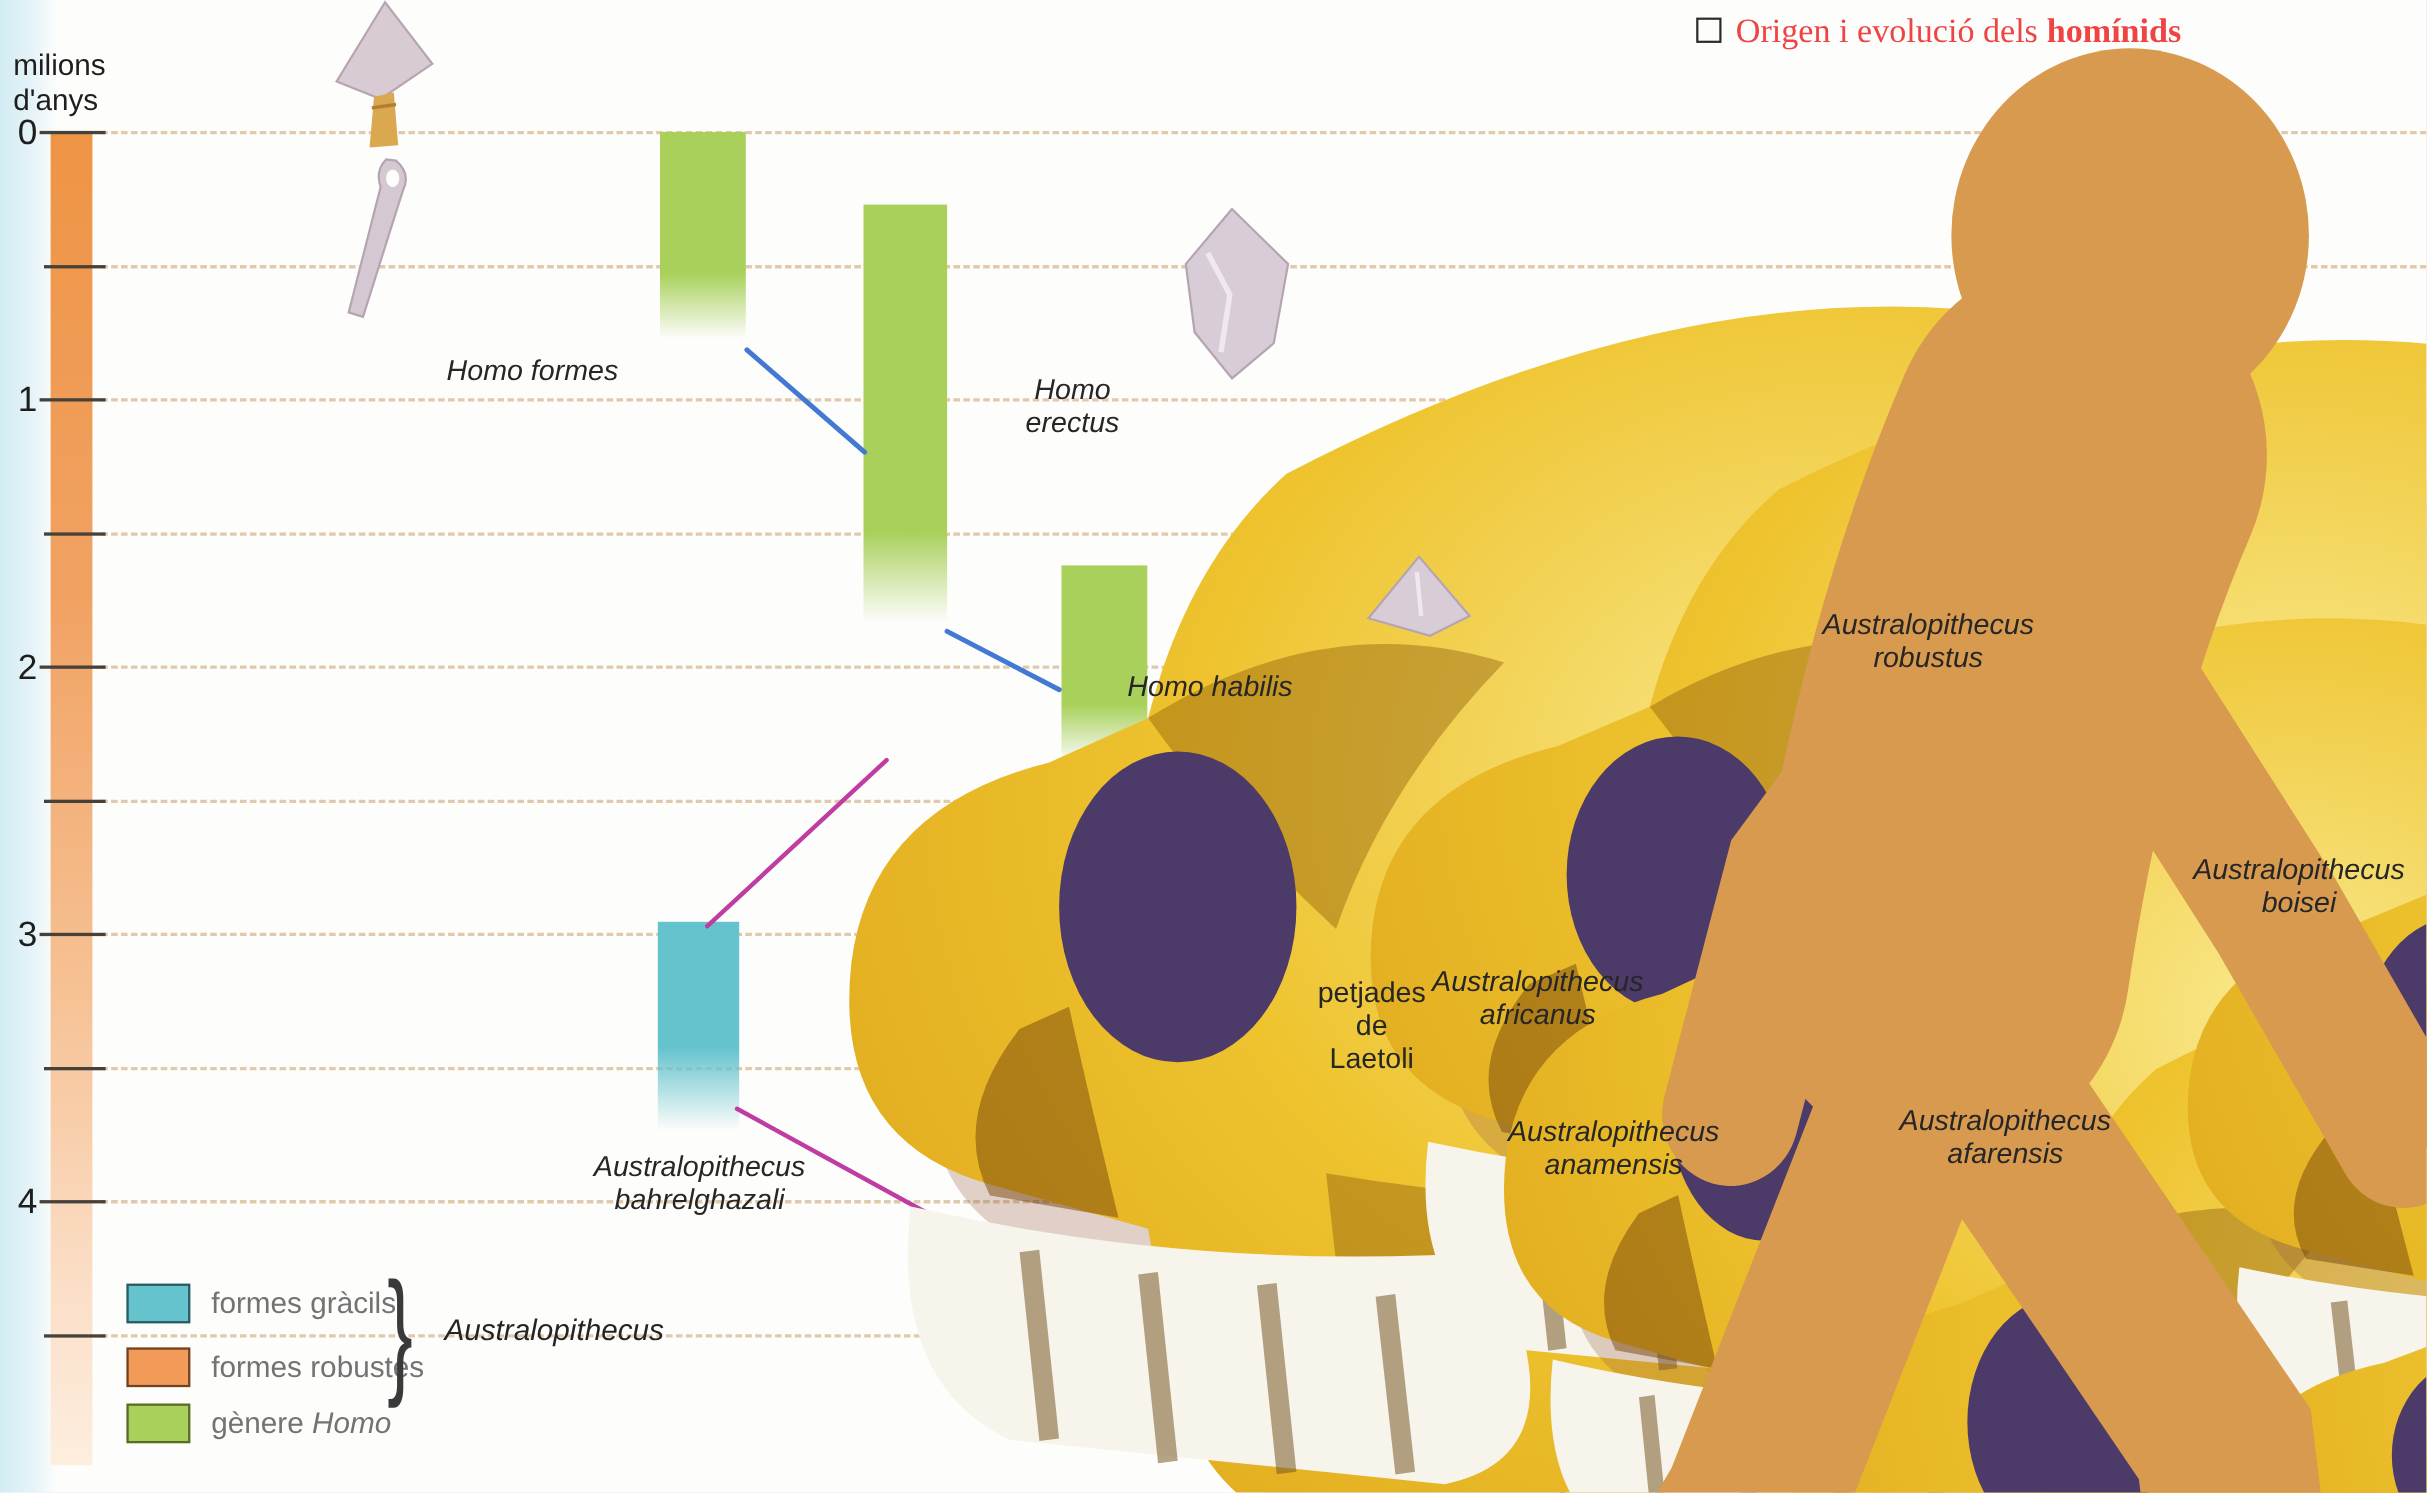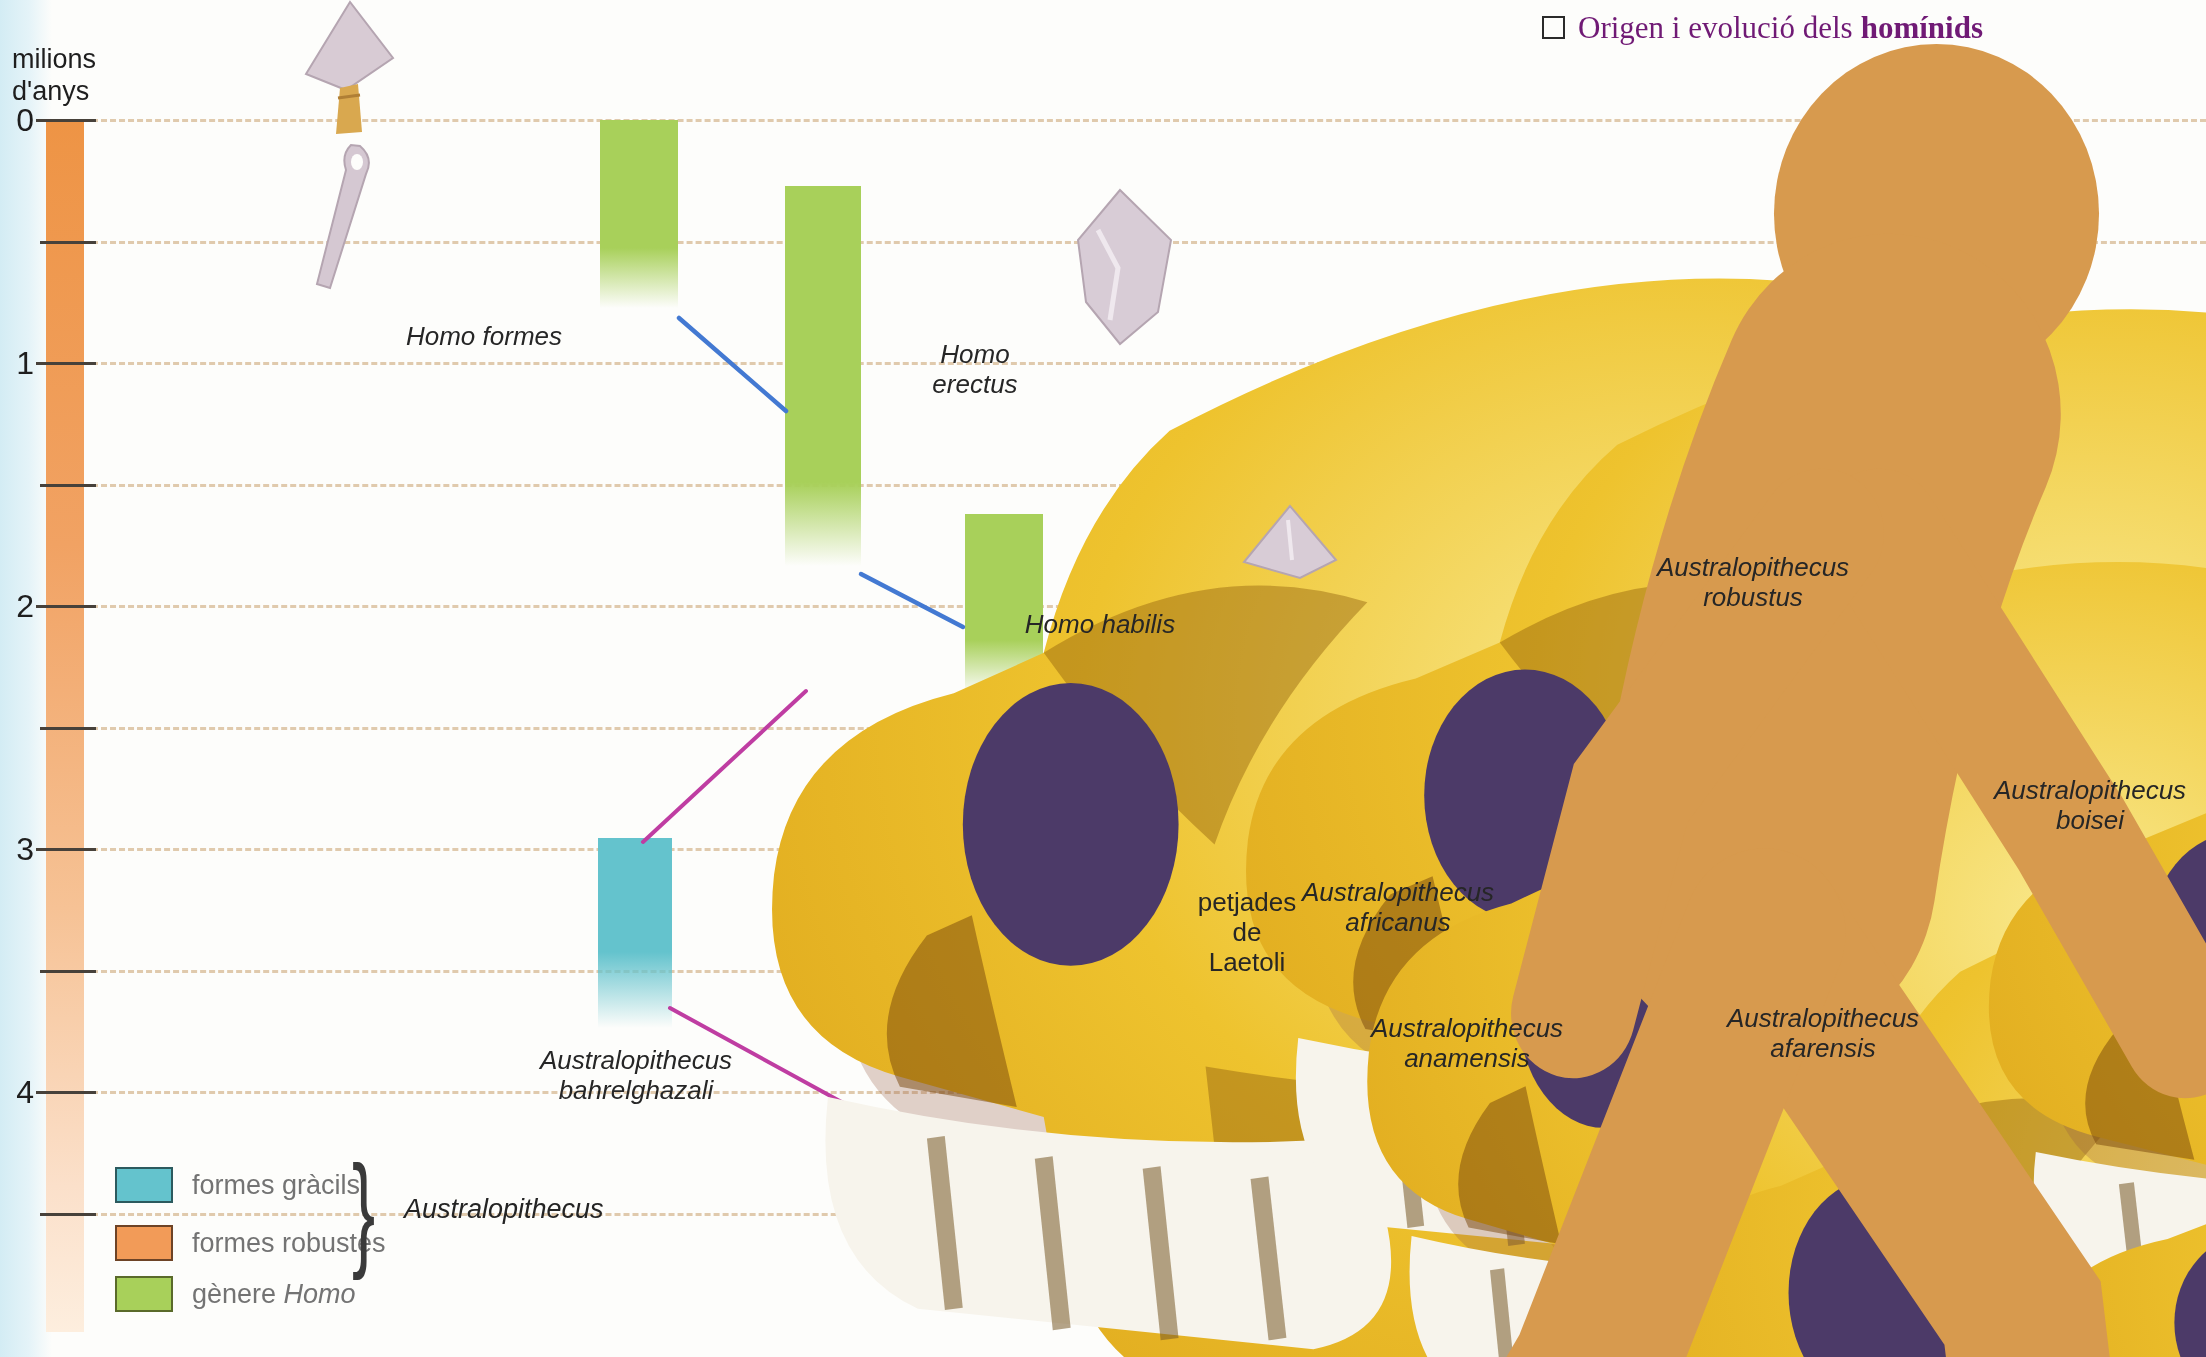--- a/index.html
+++ b/index.html
@@ -12,21 +12,21 @@
   .tick-label{position:absolute;width:34px;text-align:right;font-size:32px;color:#1e1e1e;z-index:3;}
   .axis-bar{position:absolute;left:46px;top:120px;width:38px;height:1212px;z-index:2;
         background:linear-gradient(180deg,#ee9445 0%,#f1a263 35%,#f6c295 65%,#fbe0ca 88%,#fdeede 100%);}
   .unit-label{position:absolute;left:12px;top:44px;font-size:27px;line-height:1.18;color:#1e1e1e;z-index:3;}
   .bar{position:absolute;z-index:3;}
   .lines-art{position:absolute;left:0;top:0;z-index:4;pointer-events:none;}
   .sp-label{position:absolute;font-size:26px;line-height:1.15;font-style:italic;color:#262626;
         text-align:center;z-index:5;}
   .sp-label.plain{font-style:normal;margin-top:20px;}
   .title{position:absolute;left:1542px;top:10px;display:flex;align-items:flex-start;z-index:6;
-        font-family:"Liberation Serif",serif;font-size:31px;color:#701a75;white-space:nowrap;}
+        font-family:"Liberation Serif",serif;font-size:31px;color:#ef4444;white-space:nowrap;}
   .title .sq{width:19px;height:19px;border:2.5px solid #2a2a2a;margin:6px 13px 0 0;flex:0 0 auto;}
   .title b{margin-left:8px;text-align:right;}
   .legend{position:absolute;left:0;top:0;z-index:6;}
   .swatch{position:absolute;width:58px;height:36px;border:2px solid #3f4c44;box-sizing:border-box;}
   .leg-label{position:absolute;font-size:27px;color:#737373;white-space:nowrap;}
   .brace{position:absolute;left:352px;top:1148px;font-size:126px;line-height:1;color:#3a3a3a;
         transform:scaleX(.55);transform-origin:left center;font-weight:400;z-index:6;}
   .bracket-label{position:absolute;left:404px;top:1194px;font-size:27px;font-style:italic;color:#242424;z-index:6;}
 </style>
 </head>

